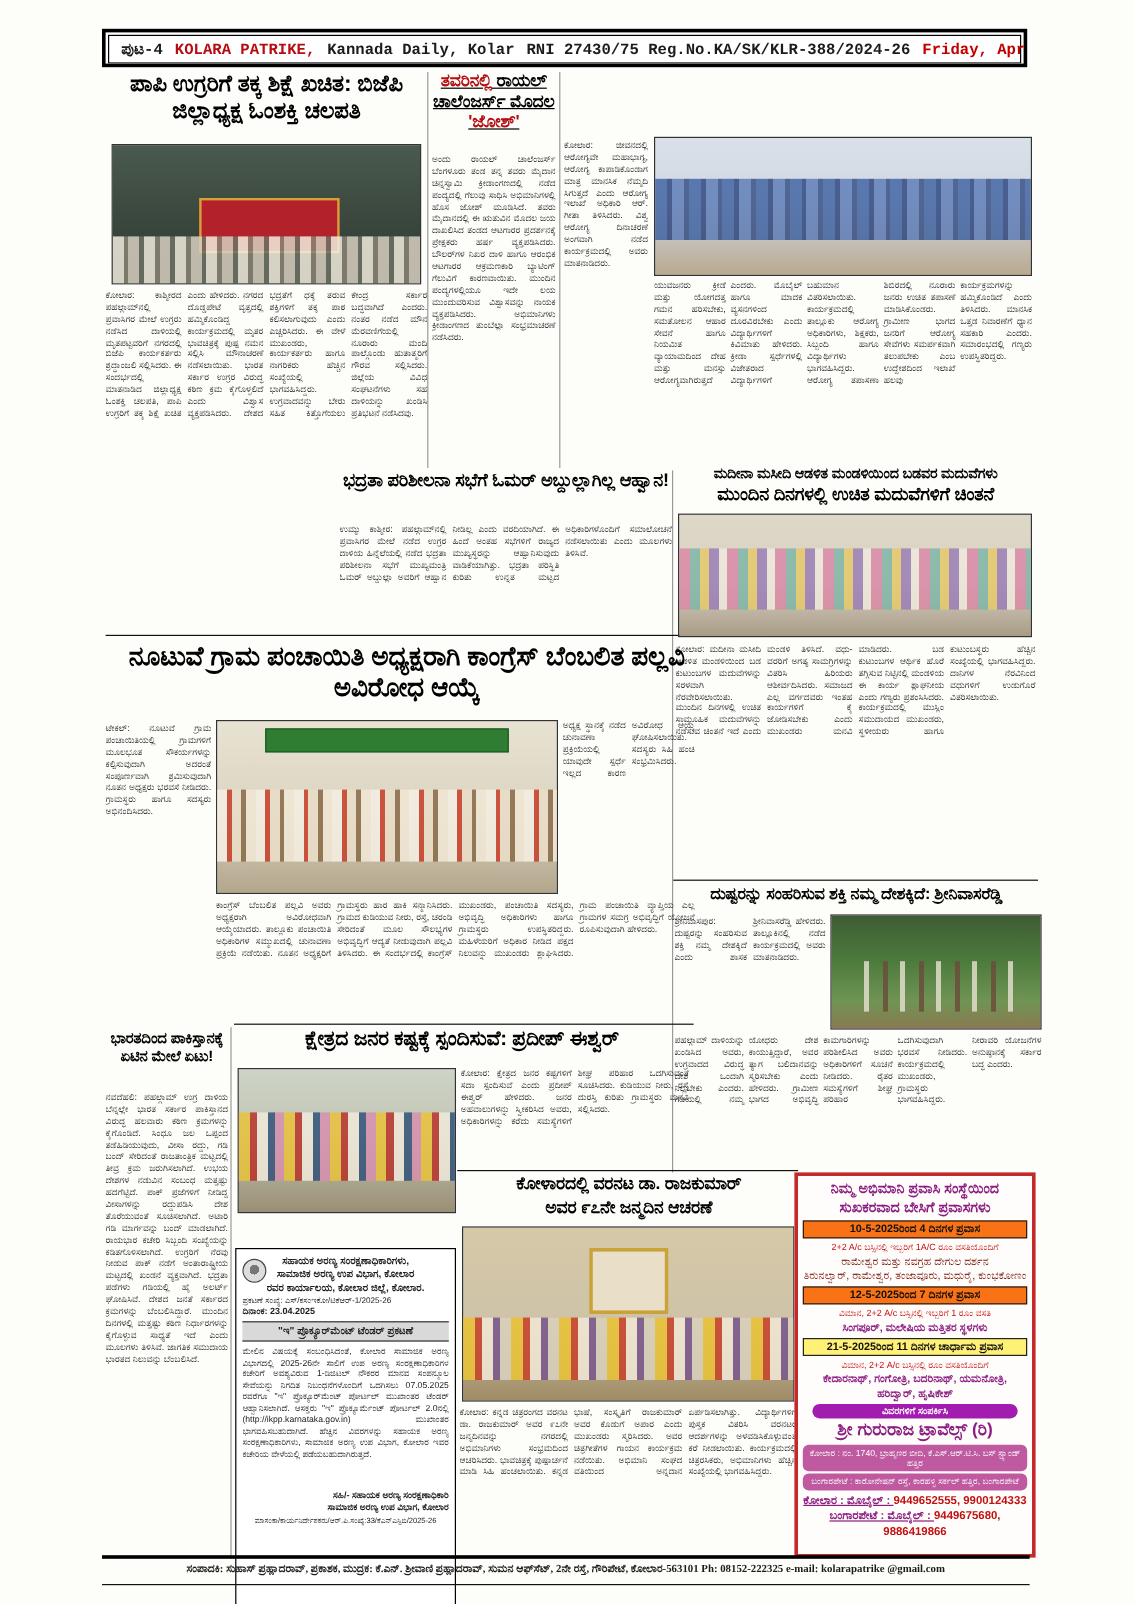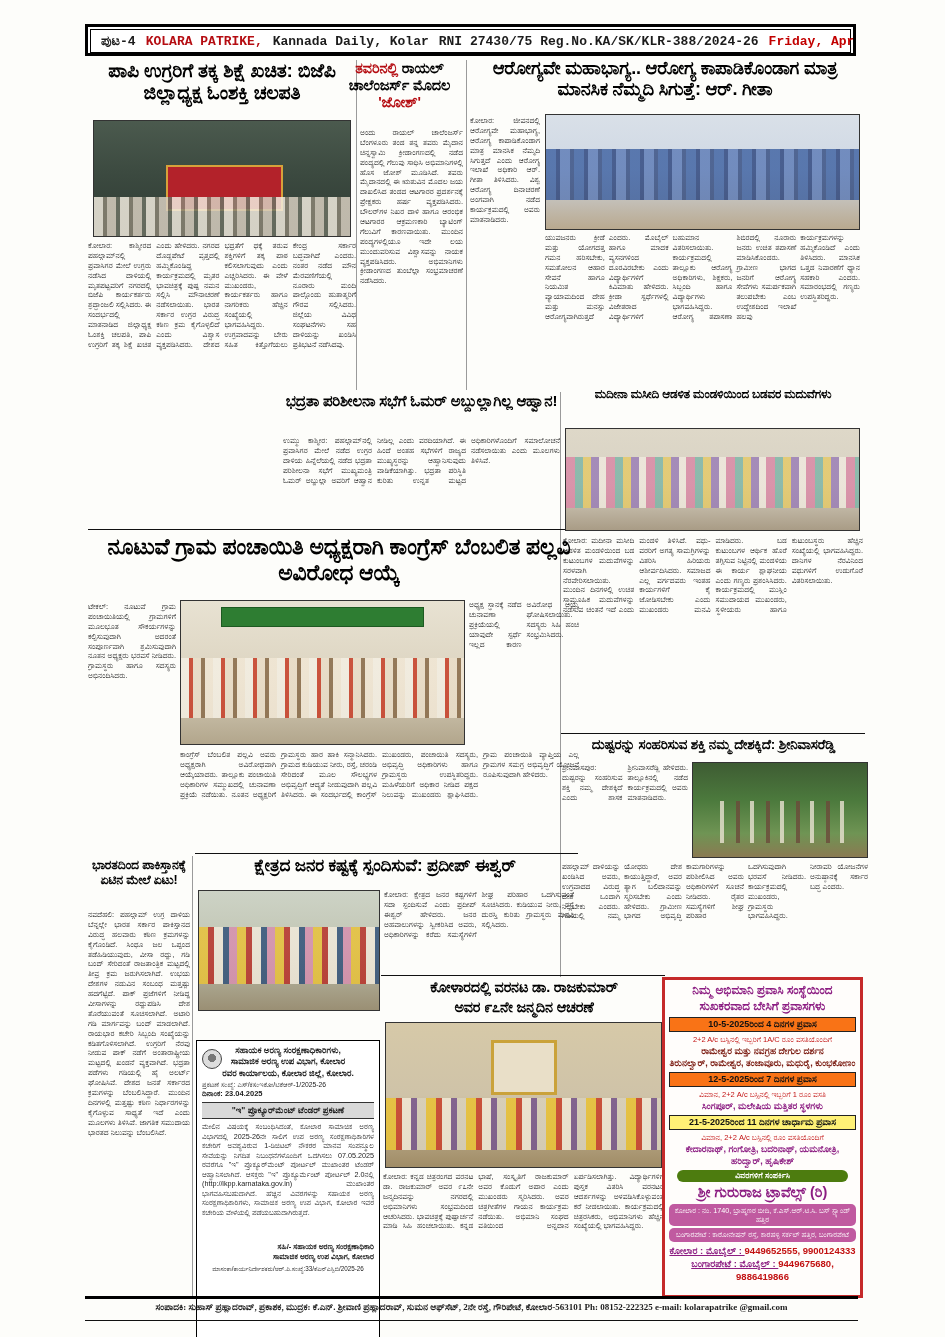--- a/index.html
+++ b/index.html
@@ -30,23 +30,23 @@
   .notice h4{margin:0;text-align:center;font-size:8.5px;line-height:1.35;}
   .notice .band{border-top:1.2px solid #333;border-bottom:1.2px solid #333;background:#d9d9d9;
                 font-weight:bold;text-align:center;font-size:8.5px;padding:2px 0;margin:3px 0;}
   
   .adbox{border:3px solid #c52a2a;background:#fffdfb;padding:3px 4px;text-align:center;}
   .ad-title{color:#8c1d82;font-weight:bold;font-size:12px;line-height:1.3;}
   .ad-band{border:1px solid #222;background:#f97316;font-weight:bold;font-size:9px;color:#111;
            padding:1px 0;margin:3px 0;}
   .ad-band.yellow{background:#fff176;}
   .ad-red{color:#c21111;font-size:7.5px;line-height:1.3;}
-  .ad-maroon{color:#7a1a10;font-weight:bold;font-size:9px;line-height:1.35;}
+  .ad-maroon{color:#7a1a10;font-weight:normal;font-size:9px;line-height:1.35;}
   .ad-purple{color:#8c1d82;font-weight:bold;font-size:9px;line-height:1.35;}
-  .ad-contact{background:#4d7c0f;color:#fff;font-weight:bold;font-size:8px;border-radius:6px;
+  .ad-contact{background:#a21caf;color:#fff;font-weight:bold;font-size:8px;border-radius:6px;
               padding:1px 0;margin:3px 8px 2px;}
   .ad-company{color:#8c1d82;font-weight:bold;font-size:14.5px;line-height:1.2;}
   .ad-addr{background:#c05aa0;color:#fff;font-size:7.2px;border-radius:5px;padding:2px 3px;margin:2px 0;line-height:1.3;}
   .ad-phone{font-size:9.5px;font-weight:bold;color:#c21111;line-height:1.4;}
   .ad-phone .lbl{color:#8c1d82;text-decoration:underline;}
   
   .footer-text{text-align:center;font-weight:bold;font-size:9px;font-family:"Liberation Serif",serif;}
 </style>
 </head>
 <body>
@@ -72,36 +72,36 @@
   <div class="abs hline" style="left:195px;top:853px;width:383px;"></div>
   <div class="abs hline" style="left:381px;top:975px;width:284px;"></div>
 
   <div class="abs headline" style="left:88px;top:60px;width:268px;height:58px;font-size:19px;">ಪಾಪಿ ಉಗ್ರರಿಗೆ ತಕ್ಕ ಶಿಕ್ಷೆ ಖಚಿತ: ಬಿಜೆಪಿ ಜಿಲ್ಲಾಧ್ಯಕ್ಷ ಓಂಶಕ್ತಿ ಚಲಪತಿ</div>
   <div class="photo" style="left:93px;top:120px;width:258px;height:117px;background:linear-gradient(180deg,#4b5a4e 0%,#3c4a40 45%,#2e3a33 100%);">
     <div class="ph-inner" style="left:28%;top:38%;width:46%;height:40%;background:#b3222a;border:2px solid #d7a13a;"></div>
     <div class="ph-inner people-strip" style="left:0;bottom:0;width:100%;height:34%;opacity:.85;"></div>
   </div>
   <div class="abs body-text cols-4" style="left:88px;top:241px;width:268px;height:286px;">ಕೋಲಾರ: ಕಾಶ್ಮೀರದ ಪಹಲ್ಗಾಮ್‌ನಲ್ಲಿ ಪ್ರವಾಸಿಗರ ಮೇಲೆ ಉಗ್ರರು ನಡೆಸಿದ ದಾಳಿಯಲ್ಲಿ ಮೃತಪಟ್ಟವರಿಗೆ ನಗರದಲ್ಲಿ ಬಿಜೆಪಿ ಕಾರ್ಯಕರ್ತರು ಶ್ರದ್ಧಾಂಜಲಿ ಸಲ್ಲಿಸಿದರು. ಈ ಸಂದರ್ಭದಲ್ಲಿ ಮಾತನಾಡಿದ ಜಿಲ್ಲಾಧ್ಯಕ್ಷ ಓಂಶಕ್ತಿ ಚಲಪತಿ, ಪಾಪಿ ಉಗ್ರರಿಗೆ ತಕ್ಕ ಶಿಕ್ಷೆ ಖಚಿತ ಎಂದು ಹೇಳಿದರು. ನಗರದ ದೊಡ್ಡಪೇಟೆ ವೃತ್ತದಲ್ಲಿ ಹಮ್ಮಿಕೊಂಡಿದ್ದ ಕಾರ್ಯಕ್ರಮದಲ್ಲಿ ಮೃತರ ಭಾವಚಿತ್ರಕ್ಕೆ ಪುಷ್ಪ ನಮನ ಸಲ್ಲಿಸಿ ಮೌನಾಚರಣೆ ನಡೆಸಲಾಯಿತು. ಭಾರತ ಸರ್ಕಾರ ಉಗ್ರರ ವಿರುದ್ಧ ಕಠಿಣ ಕ್ರಮ ಕೈಗೊಳ್ಳಲಿದೆ ಎಂದು ವಿಶ್ವಾಸ ವ್ಯಕ್ತಪಡಿಸಿದರು. ದೇಶದ ಭದ್ರತೆಗೆ ಧಕ್ಕೆ ತರುವ ಶಕ್ತಿಗಳಿಗೆ ತಕ್ಕ ಪಾಠ ಕಲಿಸಲಾಗುವುದು ಎಂದು ಎಚ್ಚರಿಸಿದರು. ಈ ವೇಳೆ ಮುಖಂಡರು, ಕಾರ್ಯಕರ್ತರು ಹಾಗೂ ನಾಗರಿಕರು ಹೆಚ್ಚಿನ ಸಂಖ್ಯೆಯಲ್ಲಿ ಭಾಗವಹಿಸಿದ್ದರು. ಉಗ್ರವಾದವನ್ನು ಬೇರು ಸಹಿತ ಕಿತ್ತೊಗೆಯಲು ಕೇಂದ್ರ ಸರ್ಕಾರ ಬದ್ಧವಾಗಿದೆ ಎಂದರು. ನಂತರ ನಡೆದ ಮೌನ ಮೆರವಣಿಗೆಯಲ್ಲಿ ನೂರಾರು ಮಂದಿ ಪಾಲ್ಗೊಂಡು ಹುತಾತ್ಮರಿಗೆ ಗೌರವ ಸಲ್ಲಿಸಿದರು. ಜಿಲ್ಲೆಯ ವಿವಿಧ ಸಂಘಟನೆಗಳು ಸಹ ದಾಳಿಯನ್ನು ಖಂಡಿಸಿ ಪ್ರತಿಭಟನೆ ನಡೆಸಿದವು.</div>
 
-  <div class="abs headline" style="left:348px;top:60px;width:103px;height:66px;font-size:14.5px;">
+  <div class="abs headline" style="left:360px;top:60px;width:103px;height:66px;font-size:14.5px;text-decoration:underline;">
     <span style="color:#b50d12;">ತವರಿನಲ್ಲಿ</span><span> ರಾಯಲ್ ಚಾಲೆಂಜರ್ಸ್ ಮೊದಲ </span><span style="color:#b50d12;">'ಜೋಶ್'</span>
   </div>
   <div class="abs body-text" style="left:360px;top:128px;width:103px;height:262px;">ಅಂದು ರಾಯಲ್ ಚಾಲೆಂಜರ್ಸ್ ಬೆಂಗಳೂರು ತಂಡ ತನ್ನ ತವರು ಮೈದಾನ ಚಿನ್ನಸ್ವಾಮಿ ಕ್ರೀಡಾಂಗಣದಲ್ಲಿ ನಡೆದ ಪಂದ್ಯದಲ್ಲಿ ಗೆಲುವು ಸಾಧಿಸಿ ಅಭಿಮಾನಿಗಳಲ್ಲಿ ಹೊಸ ಜೋಶ್ ಮೂಡಿಸಿದೆ. ತವರು ಮೈದಾನದಲ್ಲಿ ಈ ಋತುವಿನ ಮೊದಲ ಜಯ ದಾಖಲಿಸಿದ ತಂಡದ ಆಟಗಾರರ ಪ್ರದರ್ಶನಕ್ಕೆ ಪ್ರೇಕ್ಷಕರು ಹರ್ಷ ವ್ಯಕ್ತಪಡಿಸಿದರು. ಬೌಲರ್‌ಗಳ ನಿಖರ ದಾಳಿ ಹಾಗೂ ಆರಂಭಿಕ ಆಟಗಾರರ ಆಕ್ರಮಣಕಾರಿ ಬ್ಯಾಟಿಂಗ್ ಗೆಲುವಿಗೆ ಕಾರಣವಾಯಿತು. ಮುಂದಿನ ಪಂದ್ಯಗಳಲ್ಲಿಯೂ ಇದೇ ಲಯ ಮುಂದುವರಿಸುವ ವಿಶ್ವಾಸವನ್ನು ನಾಯಕ ವ್ಯಕ್ತಪಡಿಸಿದರು. ಅಭಿಮಾನಿಗಳು ಕ್ರೀಡಾಂಗಣದ ತುಂಬೆಲ್ಲಾ ಸಂಭ್ರಮಾಚರಣೆ ನಡೆಸಿದರು.</div>
 
-  <div class="abs headline" style="left:470px;top:58px;width:390px;height:56px;font-size:18px;">ಆರೋಗ್ಯವೇ ಮಹಾಭಾಗ್ಯ.. ಆರೋಗ್ಯ ಕಾಪಾಡಿಕೊಂಡಾಗ ಮಾತ್ರ ಮಾನಸಿಕ ನೆಮ್ಮದಿ ಸಿಗುತ್ತೆ: ಆರ್. ಗೀತಾ</div>
   <div class="abs body-text" style="left:470px;top:116px;width:70px;height:274px;">ಕೋಲಾರ: ಜೀವನದಲ್ಲಿ ಆರೋಗ್ಯವೇ ಮಹಾಭಾಗ್ಯ, ಆರೋಗ್ಯ ಕಾಪಾಡಿಕೊಂಡಾಗ ಮಾತ್ರ ಮಾನಸಿಕ ನೆಮ್ಮದಿ ಸಿಗುತ್ತದೆ ಎಂದು ಆರೋಗ್ಯ ಇಲಾಖೆ ಅಧಿಕಾರಿ ಆರ್. ಗೀತಾ ತಿಳಿಸಿದರು. ವಿಶ್ವ ಆರೋಗ್ಯ ದಿನಾಚರಣೆ ಅಂಗವಾಗಿ ನಡೆದ ಕಾರ್ಯಕ್ರಮದಲ್ಲಿ ಅವರು ಮಾತನಾಡಿದರು.</div>
   <div class="photo" style="left:545px;top:114px;width:315px;height:116px;background:linear-gradient(180deg,#d9e0e8 0%,#cfd8e4 48%,#b9a98f 100%);">
     <div class="ph-inner" style="left:0;top:30%;width:100%;height:45%;background:repeating-linear-gradient(90deg,#3b5fa0 0 10px,#27407a 10px 14px,#5a79b5 14px 24px,#30497f 24px 28px);opacity:.8;"></div>
   </div>
   <div class="abs body-text cols-5" style="left:545px;top:233px;width:315px;height:157px;">ಯುವಜನರು ಕ್ರೀಡೆ ಮತ್ತು ಯೋಗದತ್ತ ಗಮನ ಹರಿಸಬೇಕು, ಸಮತೋಲನ ಆಹಾರ ಸೇವನೆ ಹಾಗೂ ನಿಯಮಿತ ವ್ಯಾಯಾಮದಿಂದ ದೇಹ ಮತ್ತು ಮನಸ್ಸು ಆರೋಗ್ಯವಾಗಿರುತ್ತದೆ ಎಂದರು. ಮೊಬೈಲ್ ಹಾಗೂ ಮಾದಕ ವ್ಯಸನಗಳಿಂದ ದೂರವಿರಬೇಕು ಎಂದು ವಿದ್ಯಾರ್ಥಿಗಳಿಗೆ ಕಿವಿಮಾತು ಹೇಳಿದರು. ಕ್ರೀಡಾ ಸ್ಪರ್ಧೆಗಳಲ್ಲಿ ವಿಜೇತರಾದ ವಿದ್ಯಾರ್ಥಿಗಳಿಗೆ ಬಹುಮಾನ ವಿತರಿಸಲಾಯಿತು. ಕಾರ್ಯಕ್ರಮದಲ್ಲಿ ತಾಲ್ಲೂಕು ಆರೋಗ್ಯ ಅಧಿಕಾರಿಗಳು, ಶಿಕ್ಷಕರು, ಸಿಬ್ಬಂದಿ ಹಾಗೂ ವಿದ್ಯಾರ್ಥಿಗಳು ಭಾಗವಹಿಸಿದ್ದರು. ಆರೋಗ್ಯ ತಪಾಸಣಾ ಶಿಬಿರದಲ್ಲಿ ನೂರಾರು ಜನರು ಉಚಿತ ತಪಾಸಣೆ ಮಾಡಿಸಿಕೊಂಡರು. ಗ್ರಾಮೀಣ ಭಾಗದ ಜನರಿಗೆ ಆರೋಗ್ಯ ಸೇವೆಗಳು ಸಮರ್ಪಕವಾಗಿ ತಲುಪಬೇಕು ಎಂಬ ಉದ್ದೇಶದಿಂದ ಇಲಾಖೆ ಹಲವು ಕಾರ್ಯಕ್ರಮಗಳನ್ನು ಹಮ್ಮಿಕೊಂಡಿದೆ ಎಂದು ತಿಳಿಸಿದರು. ಮಾನಸಿಕ ಒತ್ತಡ ನಿವಾರಣೆಗೆ ಧ್ಯಾನ ಸಹಕಾರಿ ಎಂದರು. ಸಮಾರಂಭದಲ್ಲಿ ಗಣ್ಯರು ಉಪಸ್ಥಿತರಿದ್ದರು.</div>
 
   <div class="abs headline" style="left:283px;top:392px;width:277px;height:42px;font-size:15px;">ಭದ್ರತಾ ಪರಿಶೀಲನಾ ಸಭೆಗೆ ಓಮರ್ ಅಬ್ದುಲ್ಲಾಗಿಲ್ಲ ಆಹ್ವಾನ!</div>
   <div class="abs body-text cols-3" style="left:283px;top:436px;width:277px;height:92px;">ಉಮ್ಮು ಕಾಶ್ಮೀರ: ಪಹಲ್ಗಾಮ್‌ನಲ್ಲಿ ಪ್ರವಾಸಿಗರ ಮೇಲೆ ನಡೆದ ಉಗ್ರರ ದಾಳಿಯ ಹಿನ್ನೆಲೆಯಲ್ಲಿ ನಡೆದ ಭದ್ರತಾ ಪರಿಶೀಲನಾ ಸಭೆಗೆ ಮುಖ್ಯಮಂತ್ರಿ ಓಮರ್ ಅಬ್ದುಲ್ಲಾ ಅವರಿಗೆ ಆಹ್ವಾನ ನೀಡಿಲ್ಲ ಎಂದು ವರದಿಯಾಗಿದೆ. ಈ ಹಿಂದೆ ಅಂತಹ ಸಭೆಗಳಿಗೆ ರಾಜ್ಯದ ಮುಖ್ಯಸ್ಥರನ್ನು ಆಹ್ವಾನಿಸುವುದು ವಾಡಿಕೆಯಾಗಿತ್ತು. ಭದ್ರತಾ ಪರಿಸ್ಥಿತಿ ಕುರಿತು ಉನ್ನತ ಮಟ್ಟದ ಅಧಿಕಾರಿಗಳೊಂದಿಗೆ ಸಮಾಲೋಚನೆ ನಡೆಸಲಾಯಿತು ಎಂದು ಮೂಲಗಳು ತಿಳಿಸಿವೆ.</div>
 
   <div class="abs headline" style="left:563px;top:388px;width:300px;height:16px;font-size:12px;">ಮದೀನಾ ಮಸೀದಿ ಆಡಳಿತ ಮಂಡಳಿಯಿಂದ ಬಡವರ ಮದುವೆಗಳು</div>
+  <div class="abs headline" style="left:563px;top:404px;width:300px;height:22px;font-size:15px;">ಮುಂದಿನ ದಿನಗಳಲ್ಲಿ ಉಚಿತ ಮದುವೆಗಳಿಗೆ ಚಿಂತನೆ</div>
   <div class="photo" style="left:565px;top:428px;width:295px;height:103px;background:linear-gradient(180deg,#ded8c8 0%,#d8d2c4 55%,#a99c86 100%);">
     <div class="ph-inner" style="left:0;top:28%;width:100%;height:50%;background:repeating-linear-gradient(90deg,#d98aa6 0 9px,#7fb6a8 9px 17px,#e4c96a 17px 25px,#9b7fb6 25px 33px,#efe9dd 33px 40px);opacity:.85;"></div>
   </div>
   <div class="abs body-text cols-4" style="left:563px;top:536px;width:300px;height:198px;">ಕೋಲಾರ: ಮದೀನಾ ಮಸೀದಿ ಆಡಳಿತ ಮಂಡಳಿಯಿಂದ ಬಡ ಕುಟುಂಬಗಳ ಮದುವೆಗಳನ್ನು ಸರಳವಾಗಿ ನೆರವೇರಿಸಲಾಯಿತು. ಮುಂದಿನ ದಿನಗಳಲ್ಲಿ ಉಚಿತ ಸಾಮೂಹಿಕ ಮದುವೆಗಳನ್ನು ನಡೆಸುವ ಚಿಂತನೆ ಇದೆ ಎಂದು ಮಂಡಳಿ ತಿಳಿಸಿದೆ. ವಧು-ವರರಿಗೆ ಅಗತ್ಯ ಸಾಮಗ್ರಿಗಳನ್ನು ವಿತರಿಸಿ ಹಿರಿಯರು ಆಶೀರ್ವದಿಸಿದರು. ಸಮಾಜದ ಎಲ್ಲ ವರ್ಗದವರು ಇಂತಹ ಕಾರ್ಯಗಳಿಗೆ ಕೈ ಜೋಡಿಸಬೇಕು ಎಂದು ಮುಖಂಡರು ಮನವಿ ಮಾಡಿದರು. ಬಡ ಕುಟುಂಬಗಳ ಆರ್ಥಿಕ ಹೊರೆ ತಗ್ಗಿಸುವ ನಿಟ್ಟಿನಲ್ಲಿ ಮಂಡಳಿಯ ಈ ಕಾರ್ಯ ಶ್ಲಾಘನೀಯ ಎಂದು ಗಣ್ಯರು ಪ್ರಶಂಸಿಸಿದರು. ಕಾರ್ಯಕ್ರಮದಲ್ಲಿ ಮುಸ್ಲಿಂ ಸಮುದಾಯದ ಮುಖಂಡರು, ಸ್ಥಳೀಯರು ಹಾಗೂ ಕುಟುಂಬಸ್ಥರು ಹೆಚ್ಚಿನ ಸಂಖ್ಯೆಯಲ್ಲಿ ಭಾಗವಹಿಸಿದ್ದರು. ದಾನಿಗಳ ನೆರವಿನಿಂದ ವಧುಗಳಿಗೆ ಉಡುಗೊರೆ ವಿತರಿಸಲಾಯಿತು.</div>
 
   <div class="abs headline" style="left:95px;top:534px;width:488px;height:64px;font-size:22px;">ನೂಟುವೆ ಗ್ರಾಮ ಪಂಚಾಯಿತಿ ಅಧ್ಯಕ್ಷರಾಗಿ ಕಾಂಗ್ರೆಸ್ ಬೆಂಬಲಿತ ಪಲ್ಲವಿ ಅವಿರೋಧ ಆಯ್ಕೆ</div>
   <div class="abs body-text" style="left:88px;top:602px;width:88px;height:250px;">ಟೇಕಲ್: ನೂಟುವೆ ಗ್ರಾಮ ಪಂಚಾಯಿತಿಯಲ್ಲಿ ಗ್ರಾಮಗಳಿಗೆ ಮೂಲಭೂತ ಸೌಕರ್ಯಗಳನ್ನು ಕಲ್ಪಿಸುವುದಾಗಿ ಅದರಂತೆ ಸಂಪೂರ್ಣವಾಗಿ ಶ್ರಮಿಸುವುದಾಗಿ ನೂತನ ಅಧ್ಯಕ್ಷರು ಭರವಸೆ ನೀಡಿದರು. ಗ್ರಾಮಸ್ಥರು ಹಾಗೂ ಸದಸ್ಯರು ಅಭಿನಂದಿಸಿದರು.</div>
   <div class="photo" style="left:180px;top:600px;width:285px;height:145px;background:linear-gradient(180deg,#e8e2d2 0%,#ddd5c2 50%,#b2a68c 100%);">
     <div class="ph-inner" style="left:14%;top:4%;width:72%;height:14%;background:#2e7d32;border:1px solid #1d5a21;"></div>
     <div class="ph-inner" style="left:0;top:40%;width:100%;height:42%;background:repeating-linear-gradient(90deg,#f3eee2 0 8px,#c8452f 8px 12px,#e9ddc8 12px 20px,#8c6f4e 20px 24px,#f0e6d4 24px 32px);opacity:.9;"></div>

